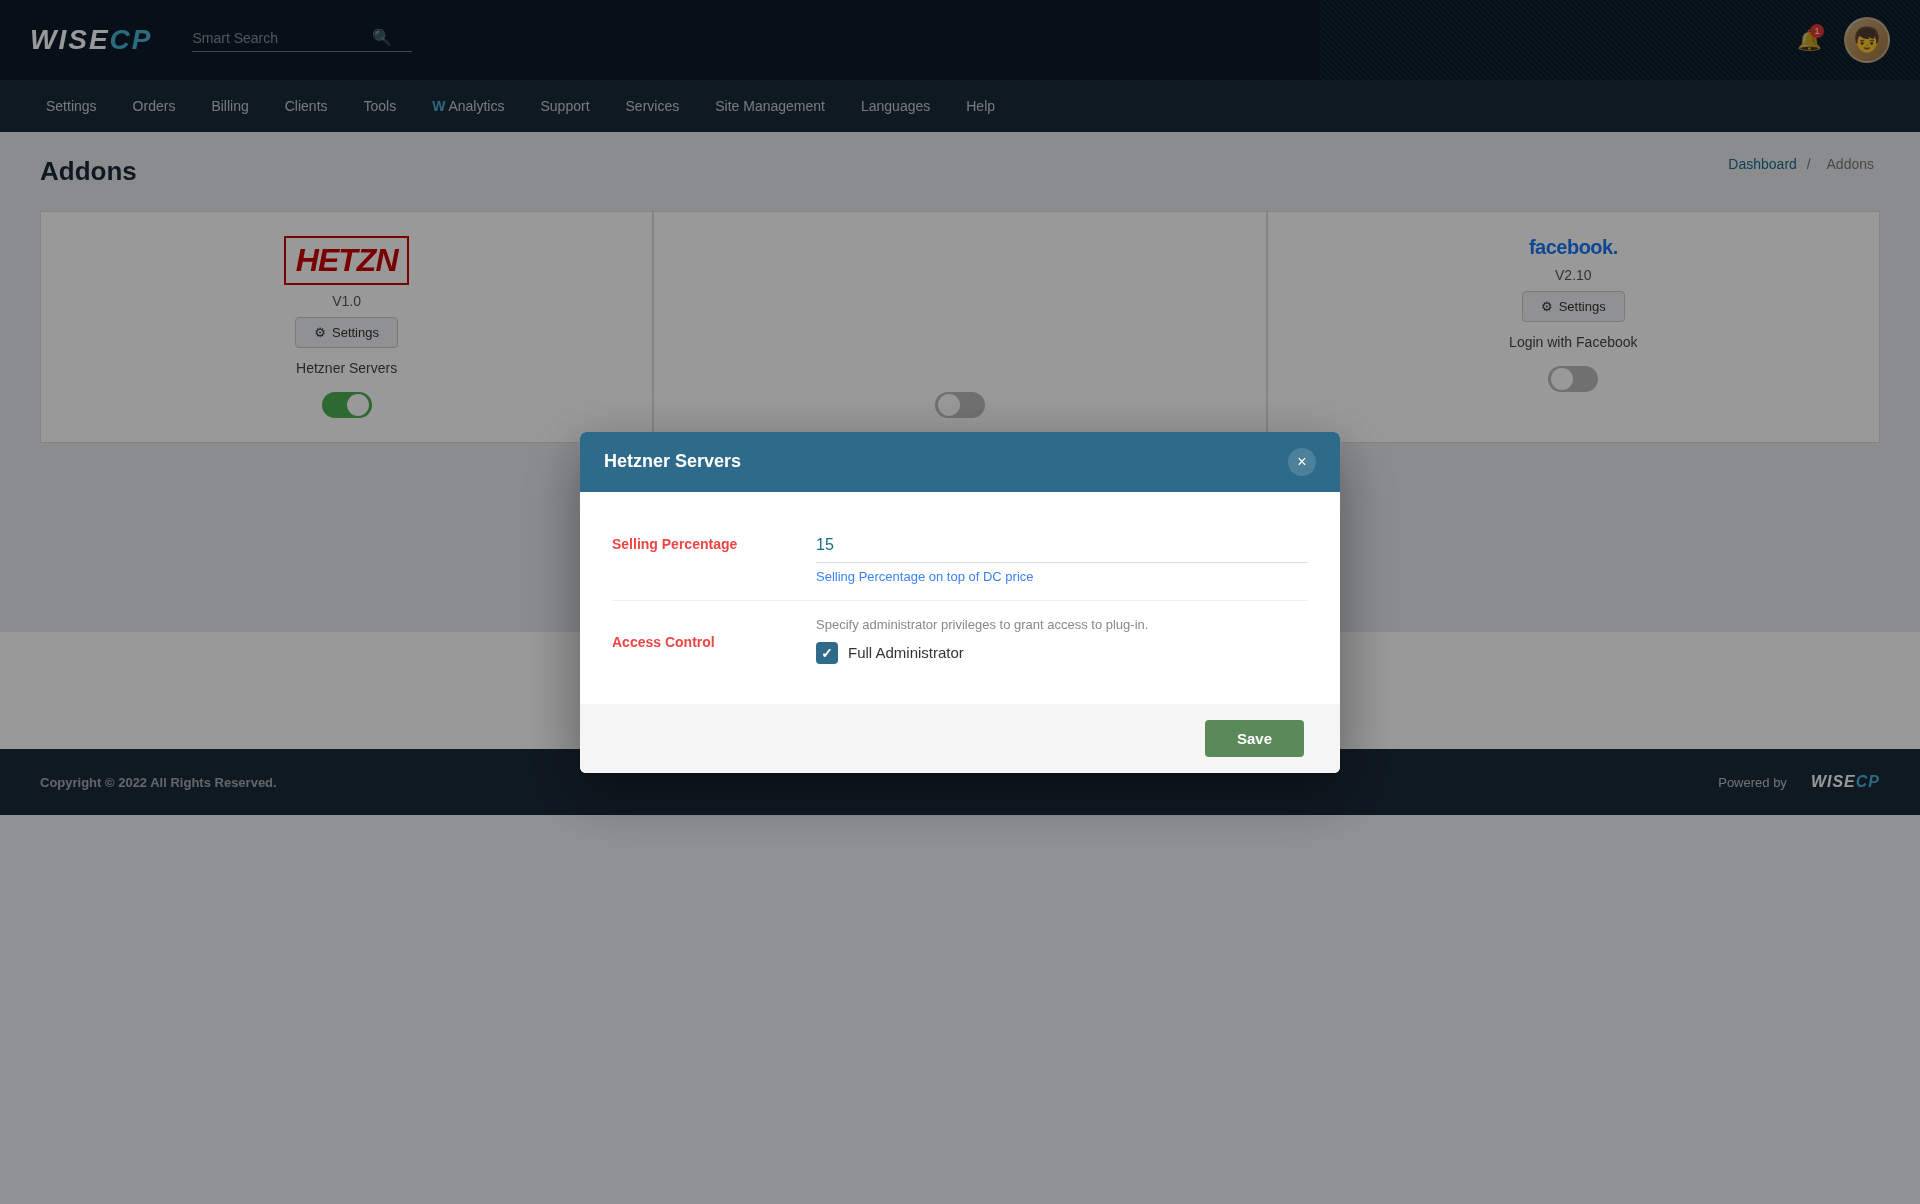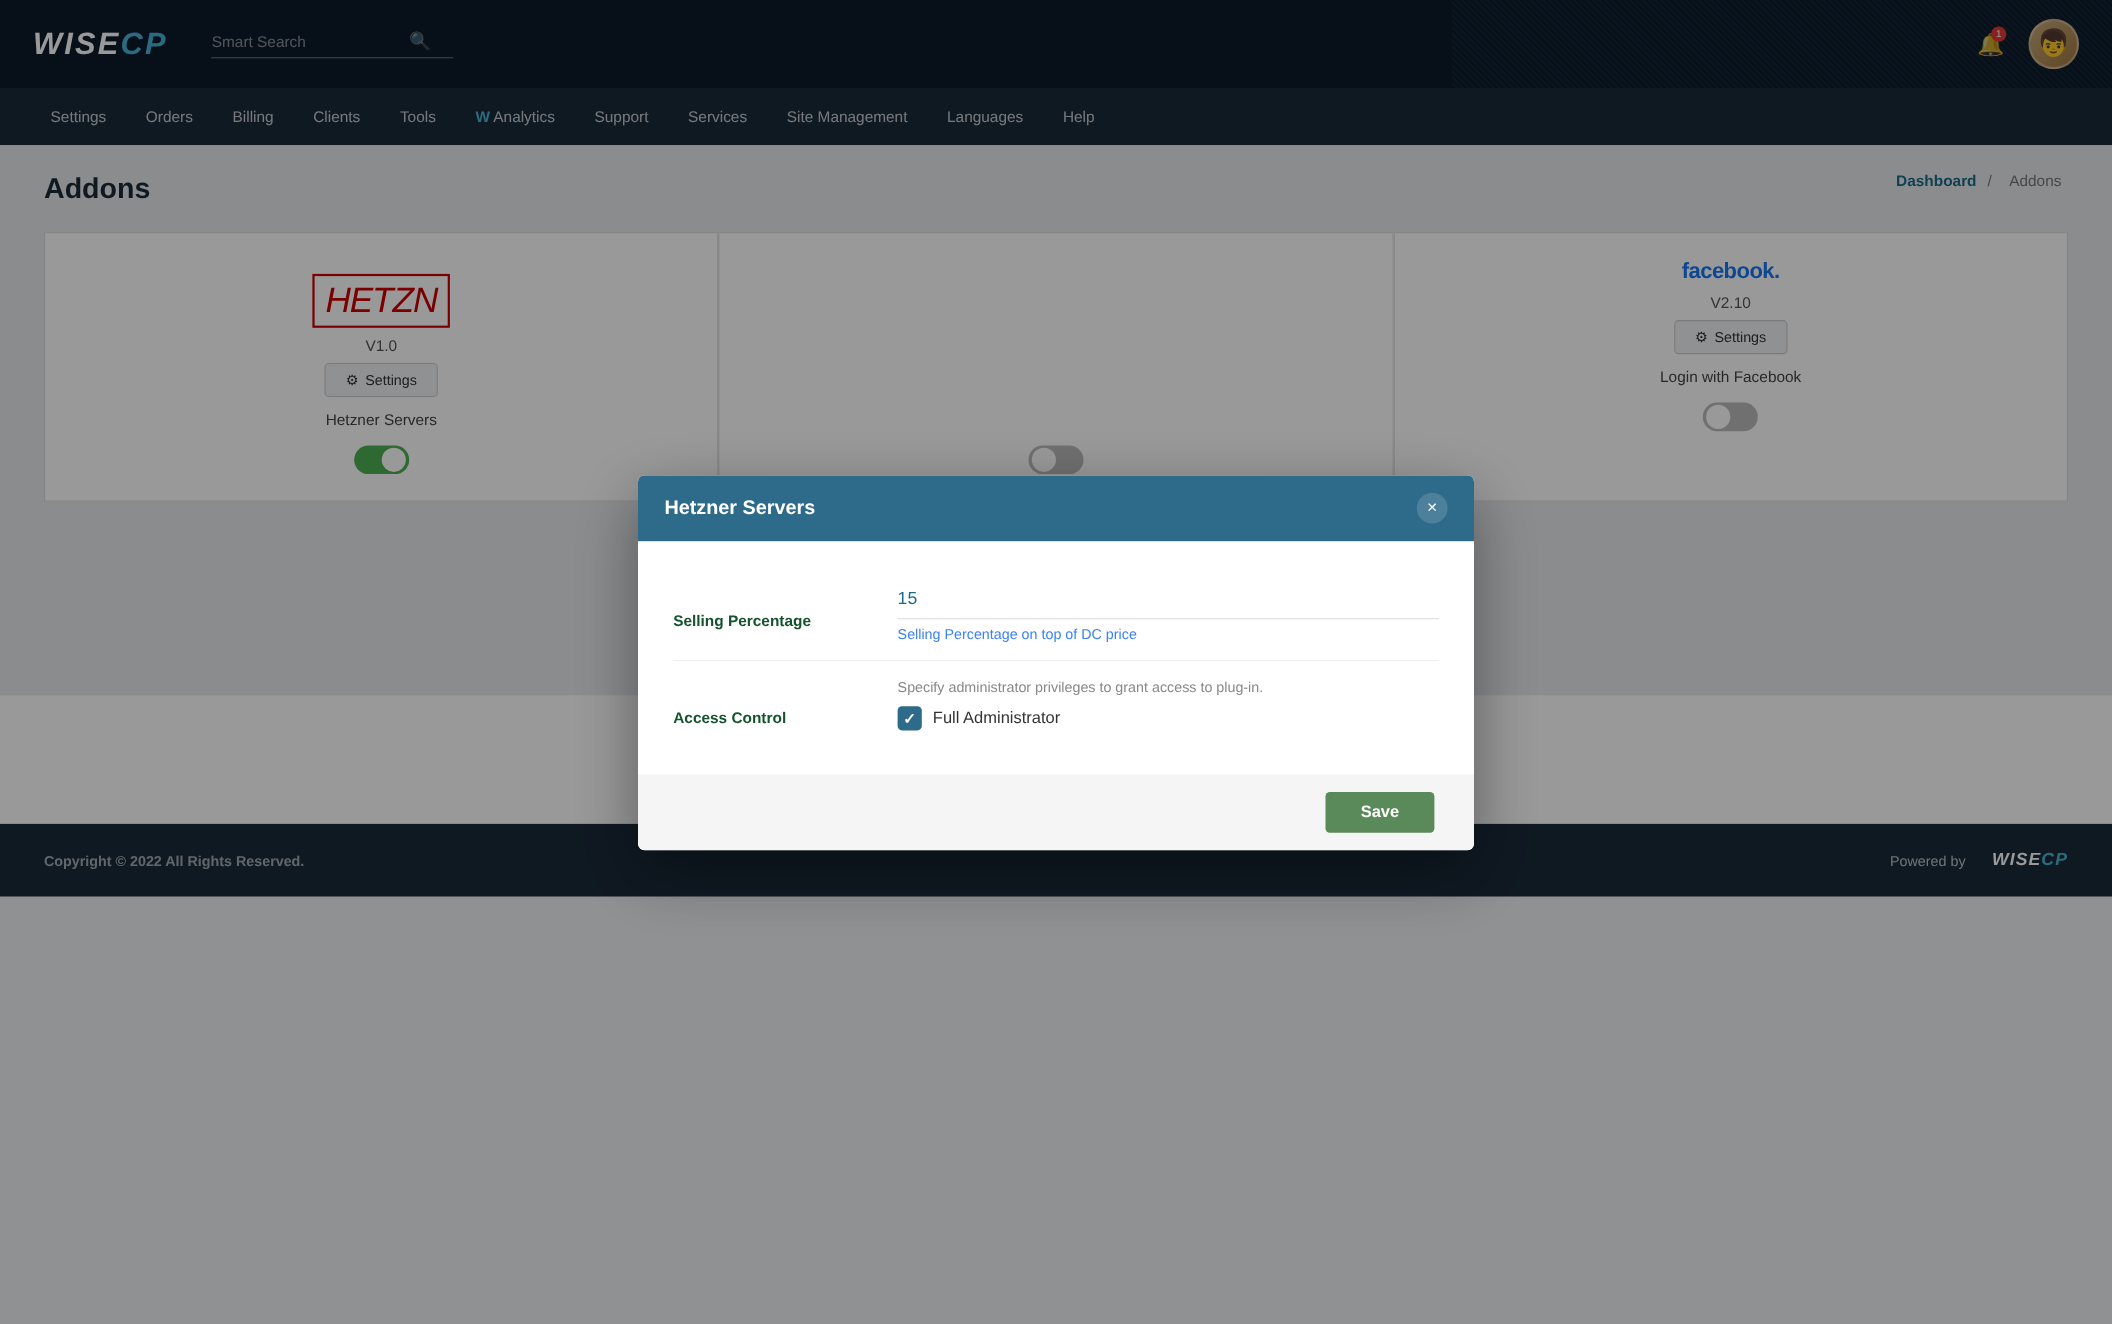--- a/index.html
+++ b/index.html
@@ -135,21 +135,21 @@
       padding: 24px 40px;
       position: relative;
     }
 
     .breadcrumb {
       position: absolute;
       top: 24px; right: 40px;
       font-size: 14px;
       color: #555;
     }
-    .breadcrumb a { color: #1a6b8a; text-decoration: none; font-weight: 700; }
+    .breadcrumb a { color: #1a6b8a; text-decoration: none; font-weight: 400; }
     .breadcrumb span { color: #777; margin: 0 6px; }
 
     .page-title {
       font-size: 26px;
       font-weight: 700;
       color: #1a2a3a;
       margin-bottom: 24px;
     }
 
     
@@ -163,27 +163,26 @@
       border: 1px solid #ddd;
       padding: 24px;
       display: flex;
       flex-direction: column;
       align-items: center;
       gap: 8px;
       position: relative;
     }
     .addon-logo-hetzner {
       font-size: 32px;
-      font-weight: 400;
+      font-weight: 700;
       color: #c00;
       letter-spacing: -1px;
       font-style: italic;
       border: 2px solid #c00;
       padding: 4px 10px;
-      margin-top: 13px;
     }
     .addon-logo-facebook {
       font-size: 20px;
       font-weight: 400;
       color: #1877f2;
       letter-spacing: -0.5px;
     }
     .addon-version {
       font-size: 14px;
       color: #555;
@@ -276,24 +275,23 @@
       display: flex;
       align-items: flex-start;
       padding: 16px 0;
       border-bottom: 1px solid #eee;
       gap: 24px;
     }
     .form-label {
       width: 180px;
       min-width: 180px;
       font-size: 14px;
-      color: #14532d;
+      color: #ef4444;
       font-weight: 600;
       padding-top: 4px;
-      margin-top: 20px;
     }
     .form-field {
       flex: 1;
     }
     .form-input {
       width: 100%;
       border: none;
       border-bottom: 1px solid #ddd;
       padding: 4px 0 8px;
       font-size: 16px;

